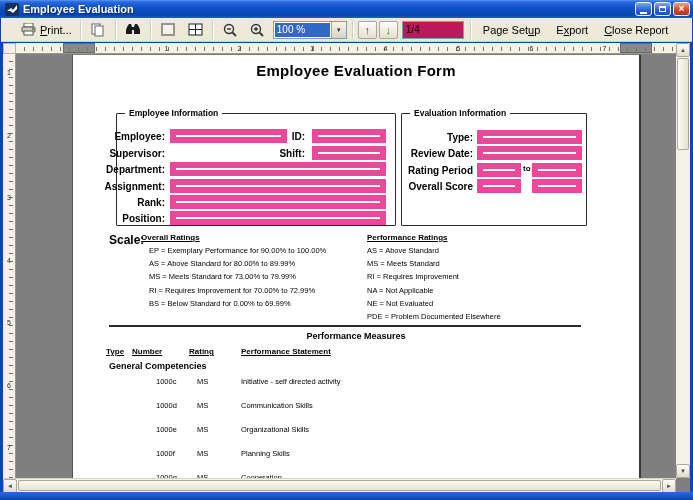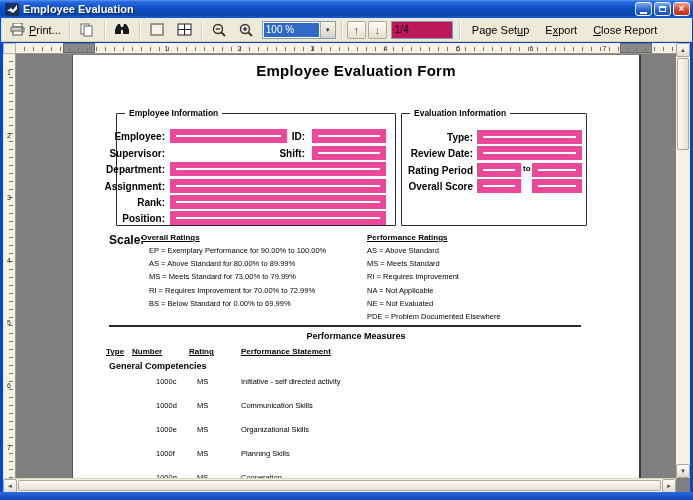--- a/index.html
+++ b/index.html
@@ -17,21 +17,21 @@
   .wbtn { width:17px; height:14px; border-radius:3px; border:1px solid #eef3fb; font-size:9px; color:#fff; line-height:11px;
     display:flex; align-items:center; justify-content:center; cursor:pointer; padding:0; }
   .wbtn.minmax { background:linear-gradient(180deg,#7aa7f4,#2a5fd0 60%,#1c4fc0); }
   .wbtn.close { background:linear-gradient(180deg,#f0a088,#d6492f 55%,#b03020); }
   .glyph-min { display:block; width:7px; height:2px; background:#fff; margin-top:7px; }
   .glyph-restore { display:block; width:7px; height:6px; border:1px solid #fff; border-top-width:2px; }
   .glyph-close { font-size:10px; font-weight:bold; line-height:1; }
 
   
   .toolbar { position:absolute; top:18px; left:1px; right:1px; height:24px; background:#ece9d8;
-    border-bottom:1px solid #cfccbc; display:flex; align-items:center; padding:0 3px; font-size:11px; color:#000; }
+    border-bottom:1px solid #cfccbc; display:flex; align-items:center; padding:0 14px; font-size:11px; color:#000; }
   .tsep { width:2px; height:18px; margin:0 3px; border-left:1px solid #cfccbc; border-right:1px solid #fff; }
   .tbtn { display:flex; align-items:center; gap:3px; padding:2px 4px; background:transparent; border:1px solid transparent; cursor:pointer; font-size:11px; font-family:inherit; }
   .icon16 { width:17px; height:15px; display:flex; align-items:center; justify-content:center; }
   .u { text-decoration:underline; }
   .combo { display:flex; align-items:center; width:74px; height:18px; border:1px solid #7f9db9; background:#fff; margin:0 2px; cursor:pointer; }
   .combo-text { flex:1; font-size:10px; padding:1px 2px; background:#316ac5; color:#fff; height:14px; margin:1px; line-height:12px; }
   .combo-btn { width:15px; height:16px; background:linear-gradient(180deg,#f6f4ee,#d8d4c4); border-left:1px solid #aca899; font-size:6px; color:#333; display:flex; align-items:center; justify-content:center; }
   .navbtn { width:19px; height:18px; border:1px solid #aca899; border-radius:2px; background:linear-gradient(180deg,#fdfcf8,#e4e0d0); display:flex; align-items:center; justify-content:center; font-size:11px; cursor:pointer; margin:0 1px; padding:0; }
   .navbtn .up { color:#444; font-weight:bold; }
   .navbtn .down { color:#1f8a1f; font-weight:bold; }

